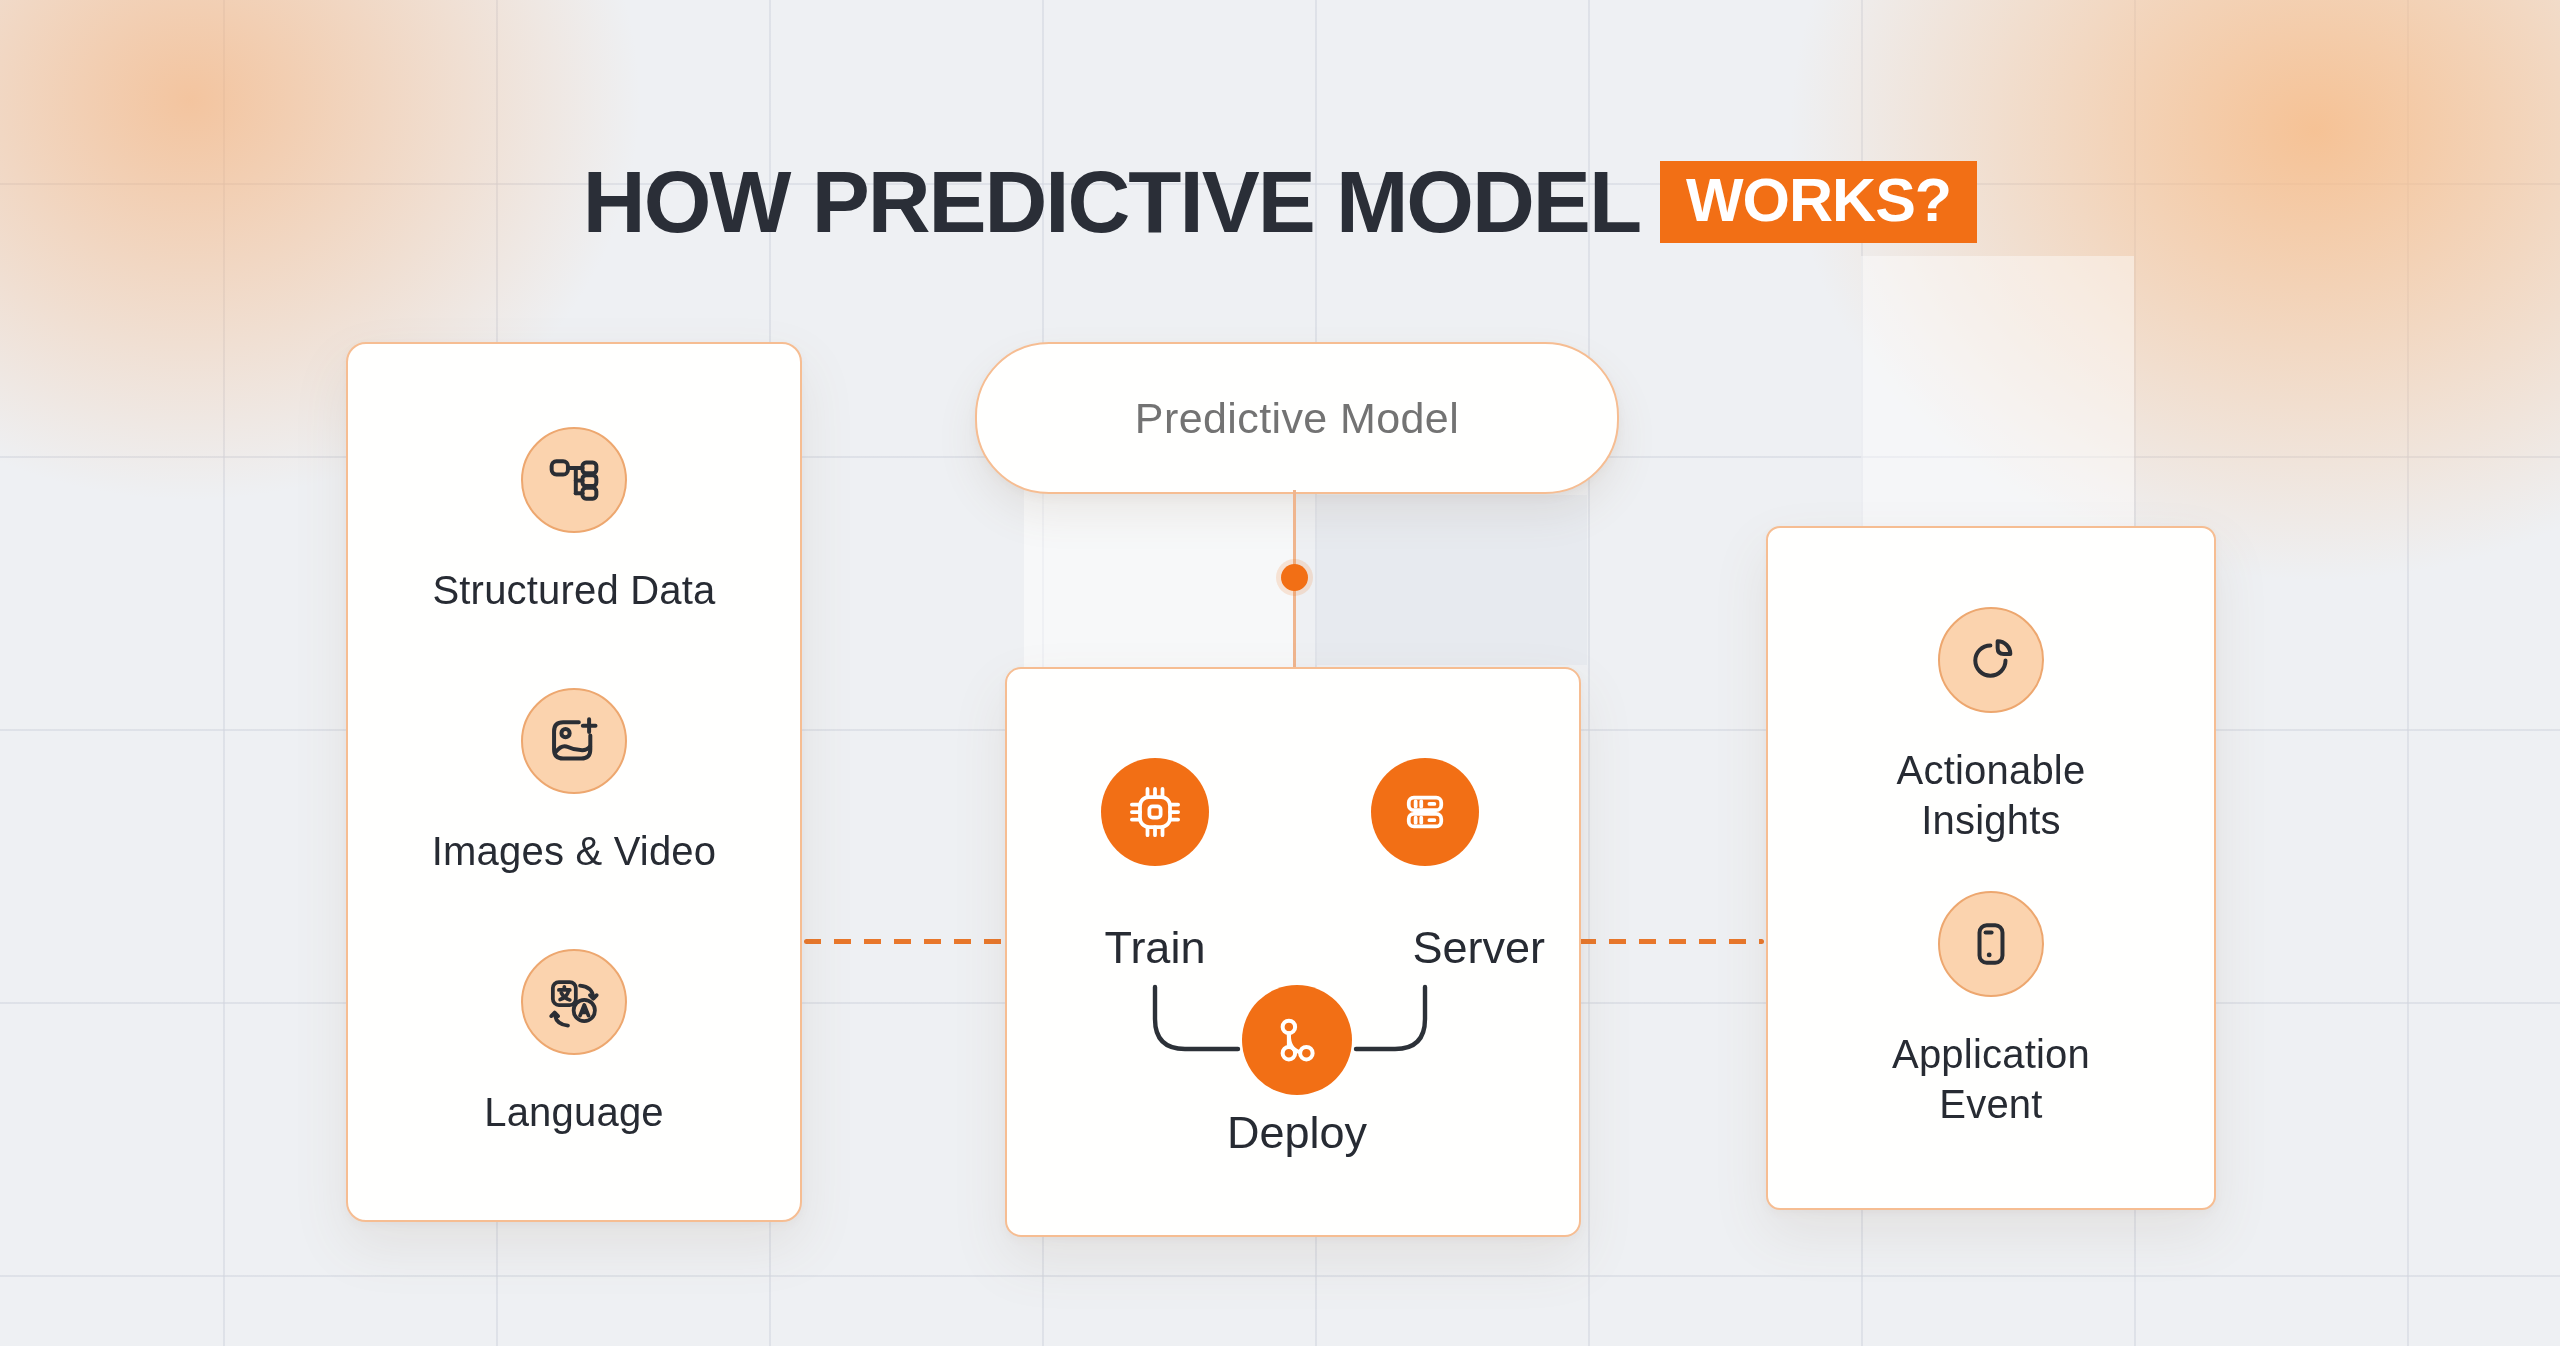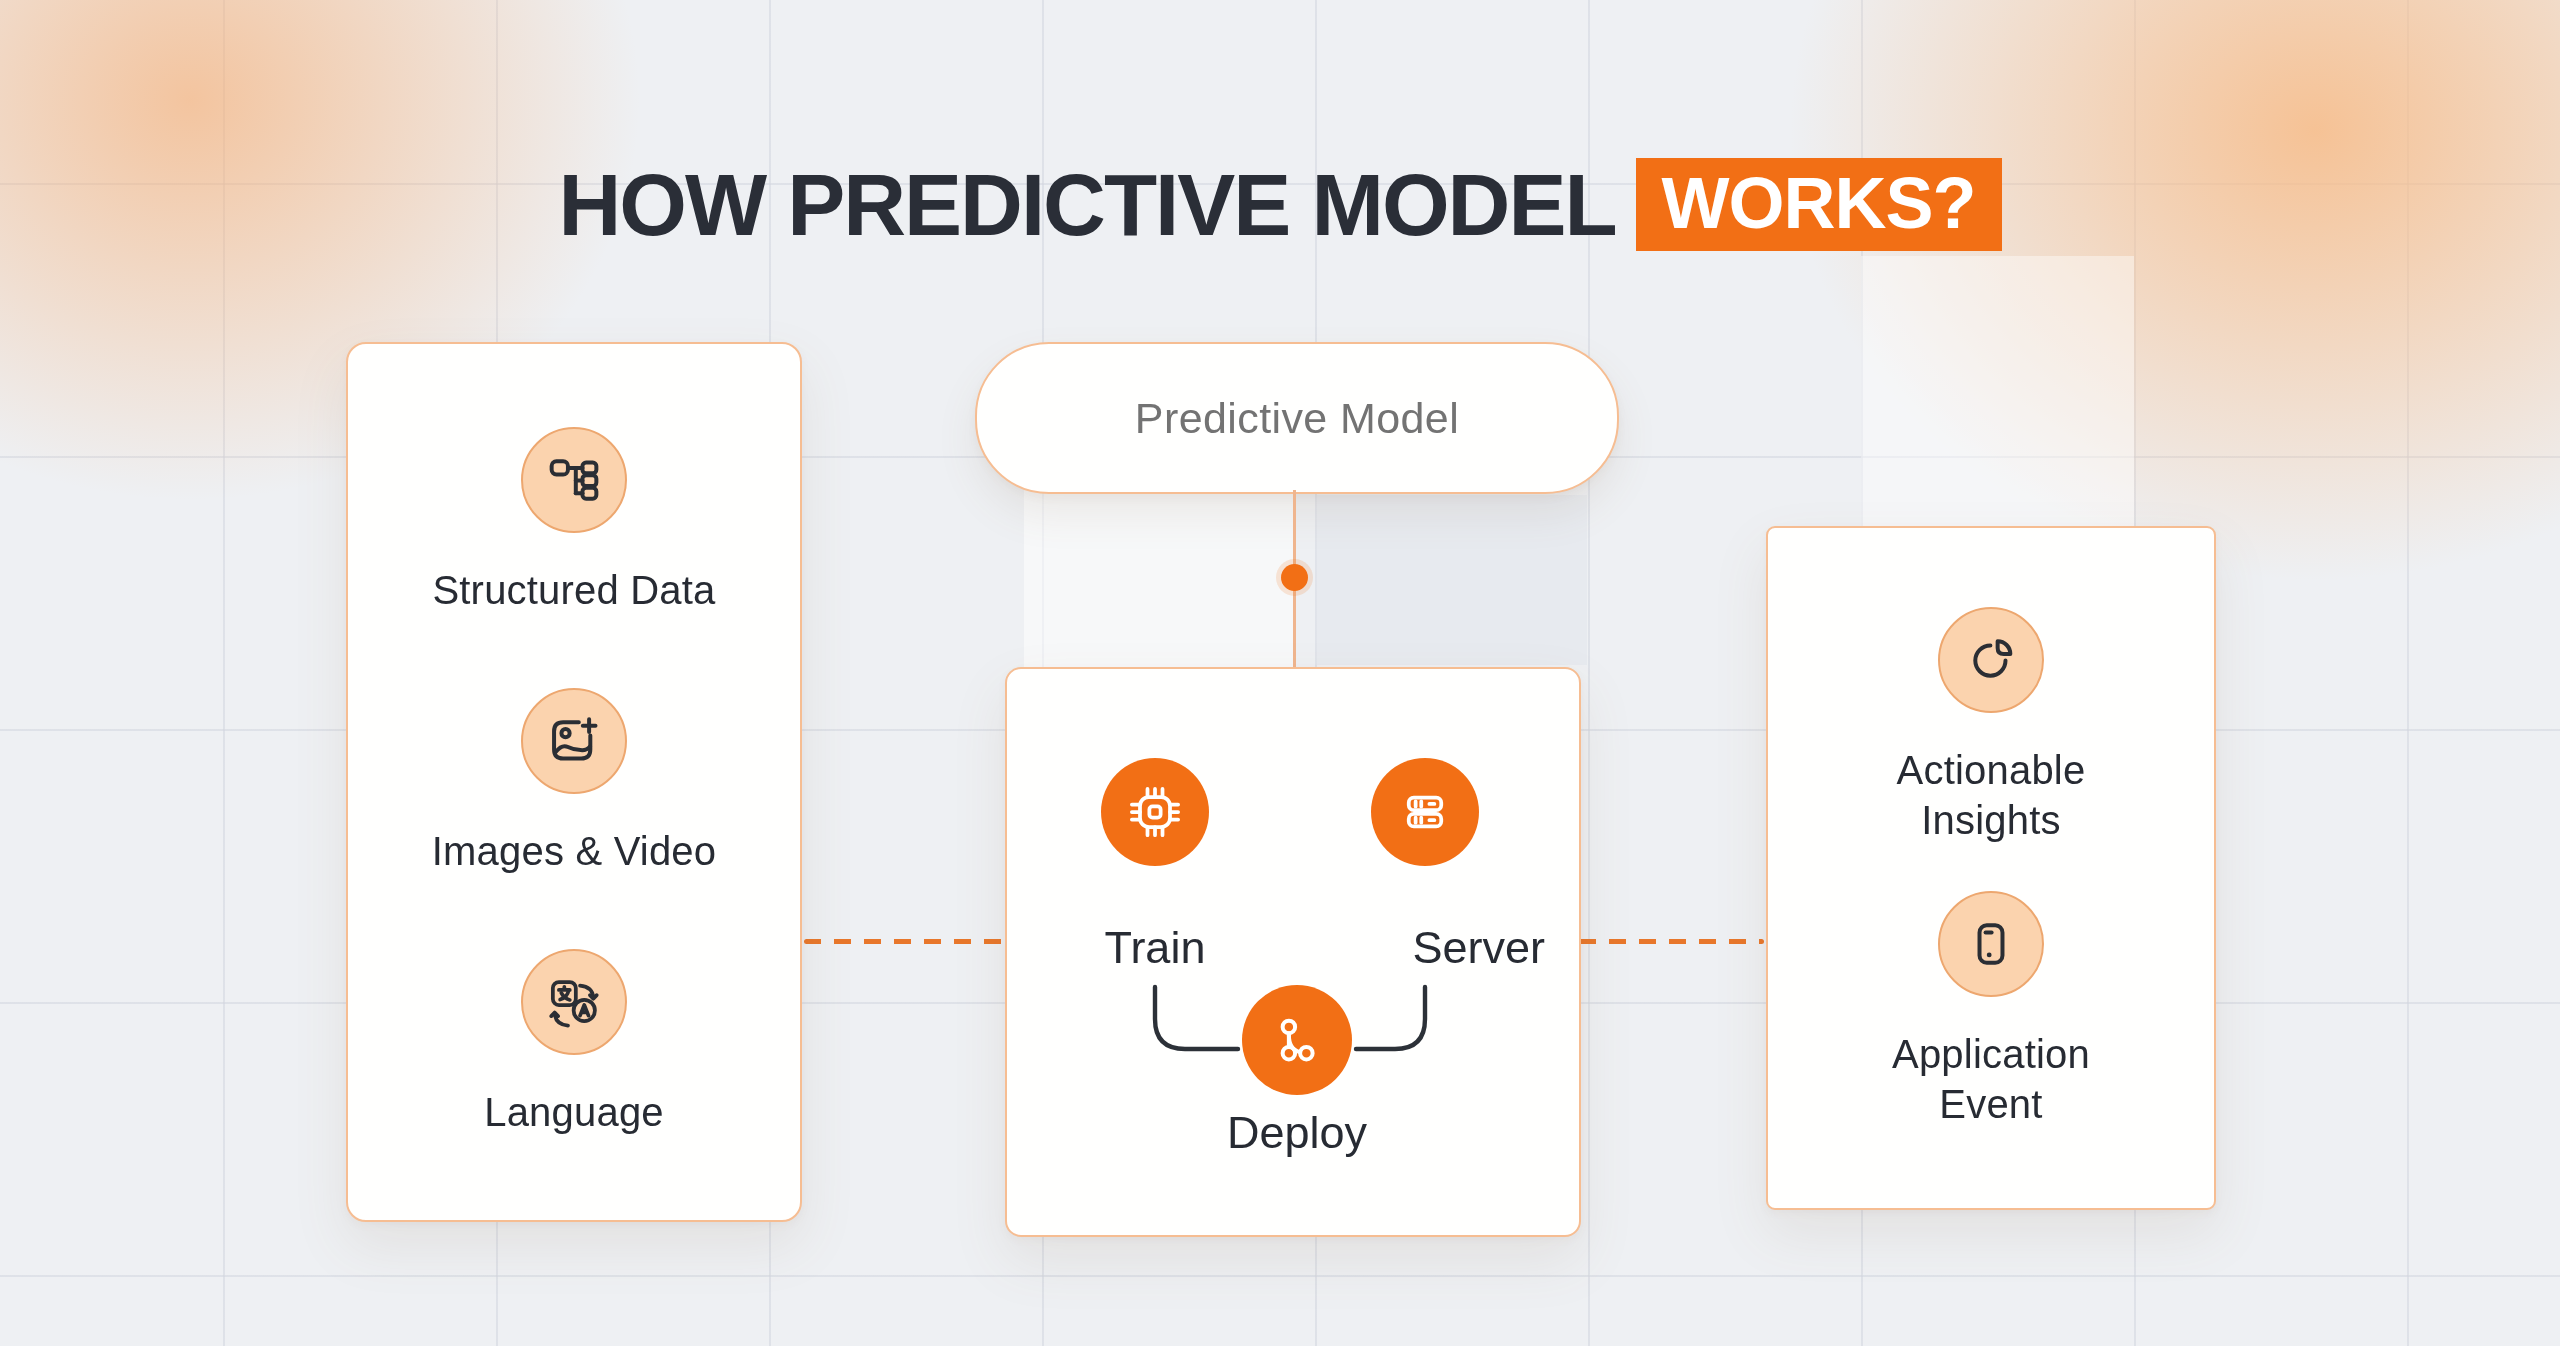--- a/index.html
+++ b/index.html
@@ -19,29 +19,29 @@
   .glow-right{right:-280px;top:-320px;width:1050px;height:900px;border-radius:50%;
     background:radial-gradient(closest-side, rgba(247,186,133,.85), rgba(247,186,133,0));}
   .bg-patch{position:absolute;pointer-events:none;}
   .patch-light-1{left:1024px;top:456px;width:272px;height:212px;background:rgba(255,255,255,.5);}
   .patch-light-2{left:1861px;top:256px;width:273px;height:273px;background:rgba(255,255,255,.42);}
   .patch-dark-1{left:1315px;top:495px;width:272px;height:170px;background:rgba(226,229,235,.55);}
 
   
   .title-row{position:absolute;left:0;top:158px;width:100%;display:flex;justify-content:center;align-items:center;gap:20px;}
   .title-plain{font-size:87px;font-weight:800;letter-spacing:-2px;color:#2a2e37;line-height:1;}
-  .title-highlight{font-size:72px;font-weight:800;letter-spacing:-1px;color:#ffffff;line-height:1;
+  .title-highlight{font-size:61px;font-weight:800;letter-spacing:-1px;color:#ffffff;line-height:1;
     background:#f26f15;padding:9px 26px 12px 26px;}
 
   
   .card{position:absolute;background:#fffffe;border:2.5px solid #f6bd92;
     box-shadow:0 24px 55px rgba(130,100,70,.10), 0 3px 8px rgba(130,100,70,.05);}
   .card-inputs{left:346px;top:342px;width:456px;height:880px;border-radius:20px;
     display:flex;flex-direction:column;justify-content:space-evenly;align-items:center;padding:10px 0;box-sizing:border-box;}
-  .card-outputs{left:1766px;top:526px;width:450px;height:684px;border-radius:9px;
+  .card-outputs{left:1766px;top:526px;width:450px;height:684px;border-radius:14px;
     display:flex;flex-direction:column;justify-content:space-evenly;align-items:center;padding:32px 0;box-sizing:border-box;}
   .card-model{left:1005px;top:667px;width:572px;height:566px;border-radius:16px;}
 
   .item-group{display:flex;flex-direction:column;align-items:center;}
   .peach-circle{width:106px;height:106px;border-radius:50%;background:#fbd3ae;border:2.5px solid #eda76f;
     display:grid;place-items:center;box-sizing:border-box;}
   .peach-circle svg{width:58px;height:58px;display:block;}
   .item-label{margin-top:32px;font-size:40px;font-weight:500;color:#272b33;text-align:center;
     letter-spacing:.2px;line-height:1.25;white-space:pre-line;}
 

